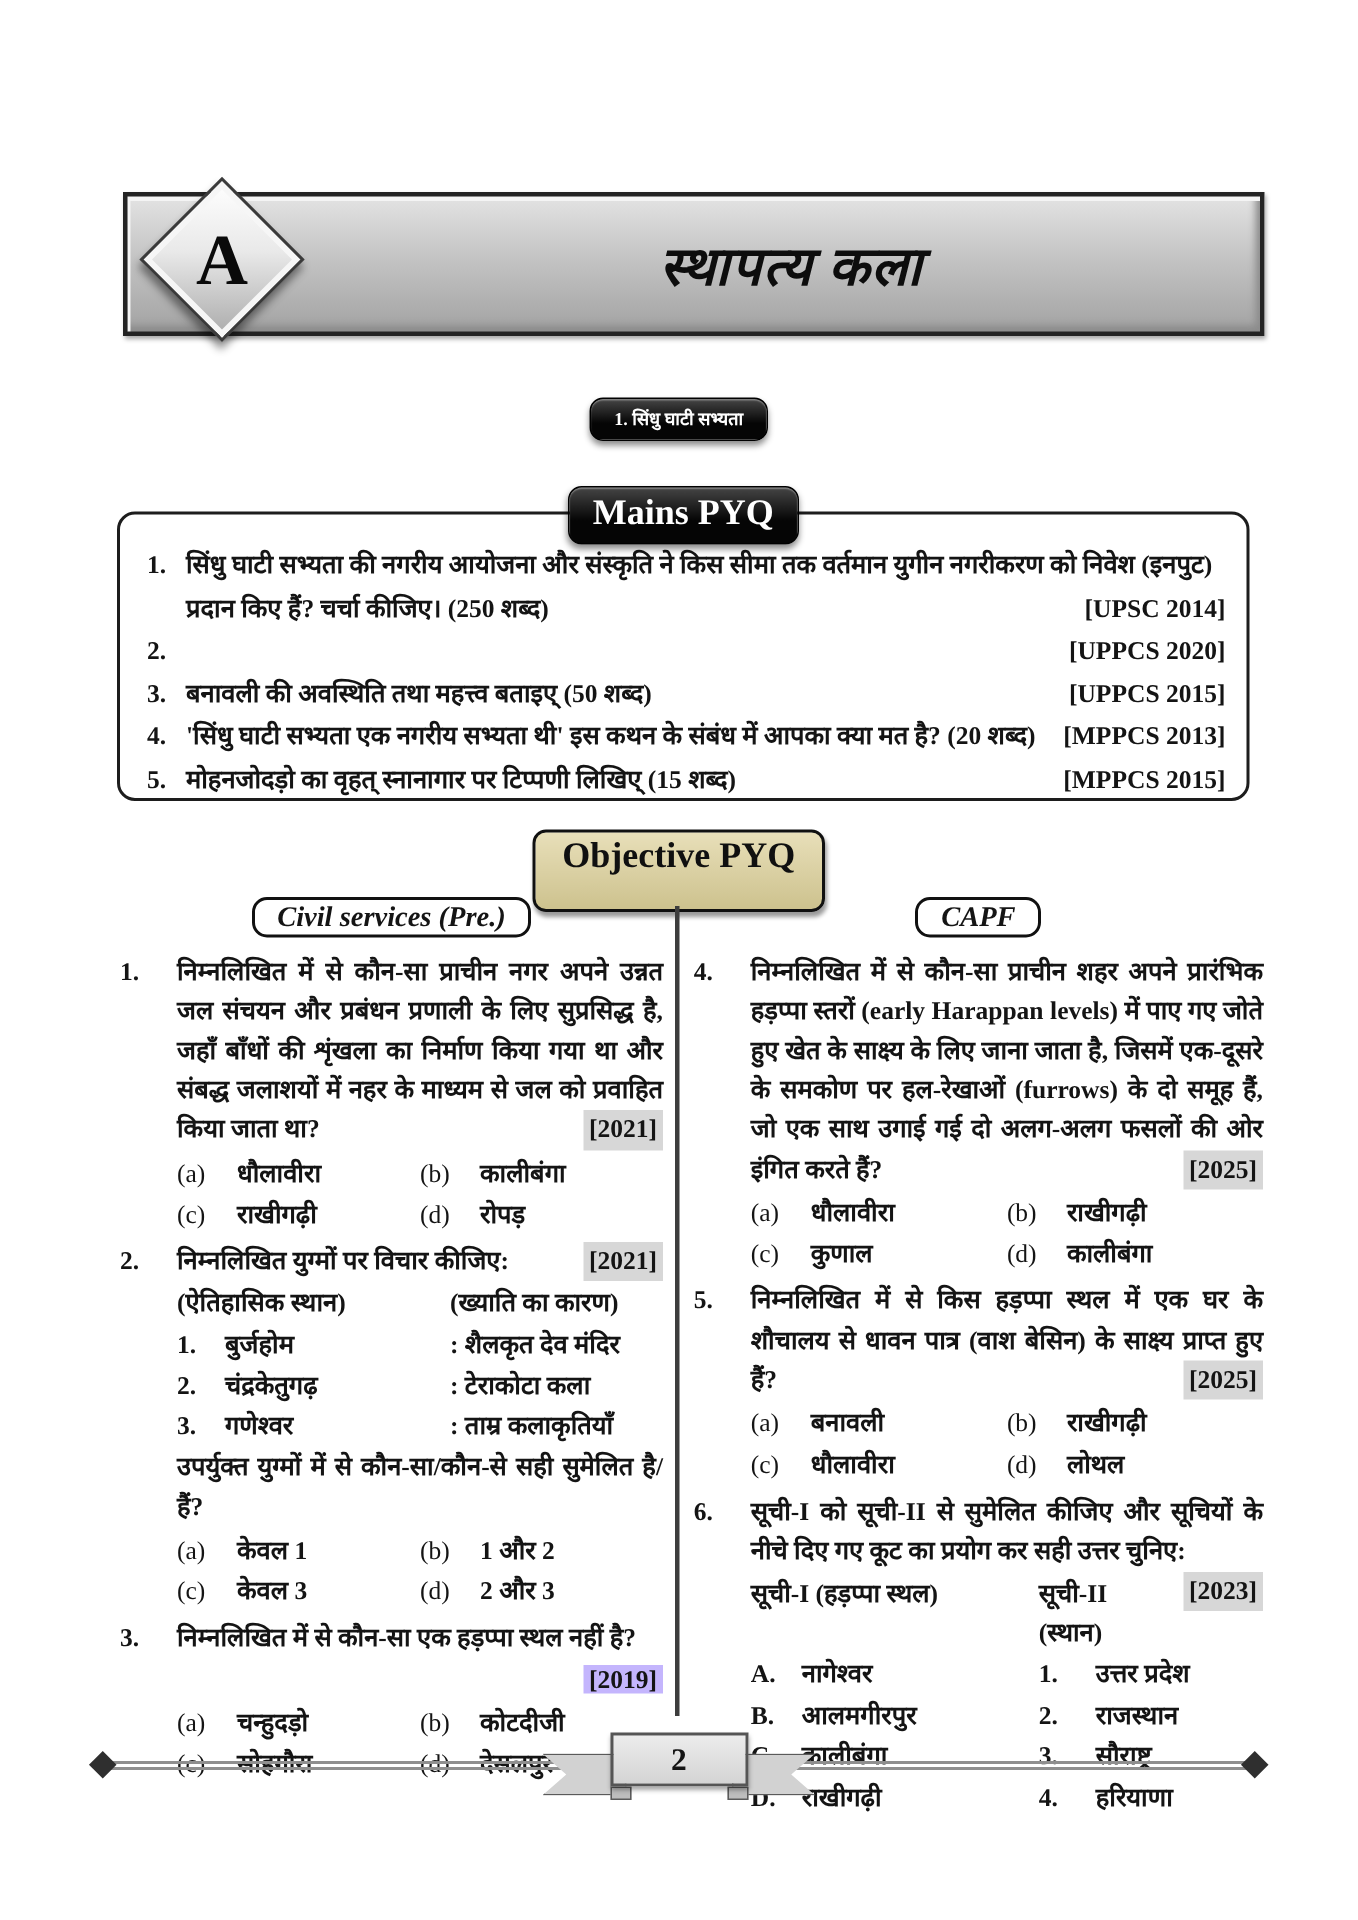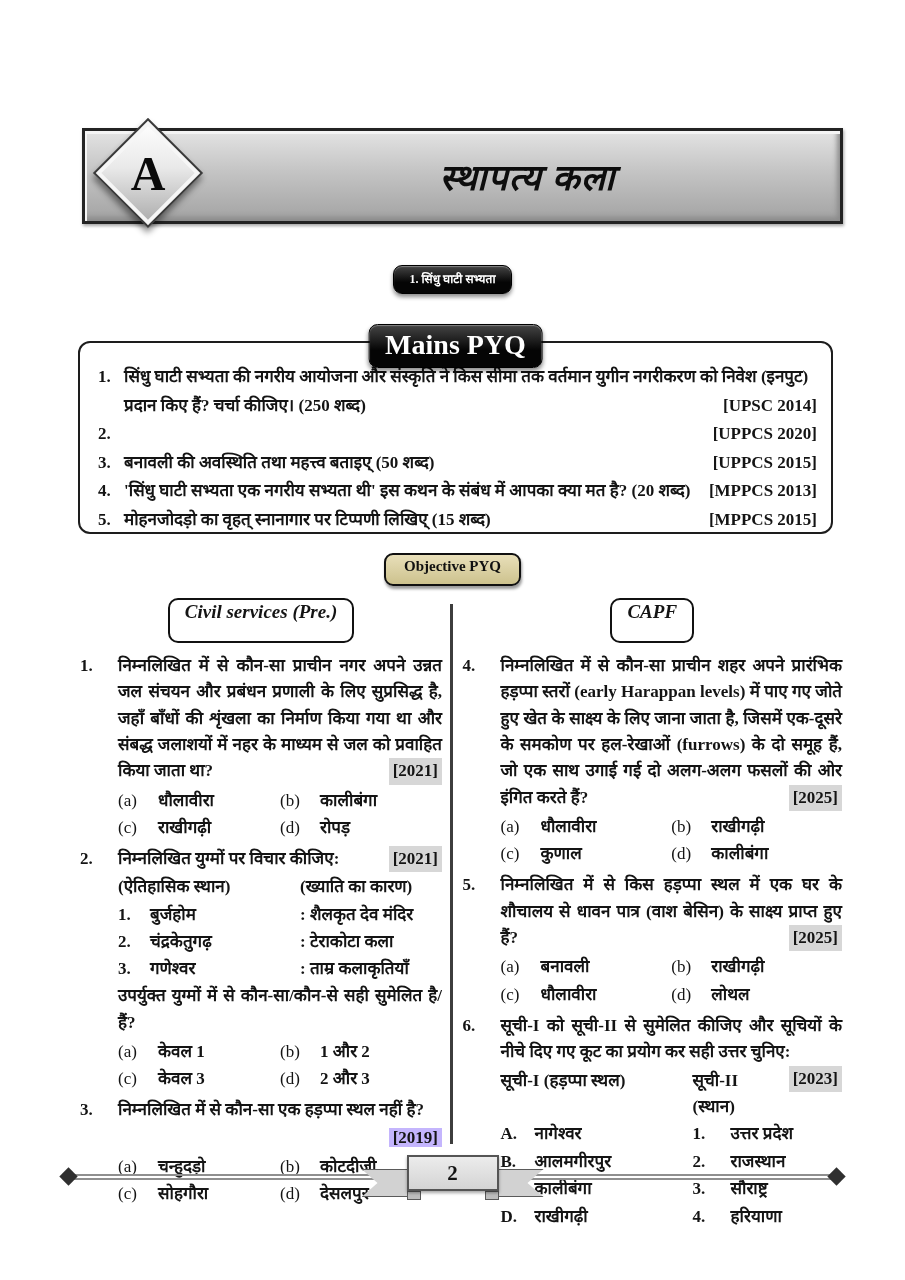--- a/index.html
+++ b/index.html
@@ -26,42 +26,42 @@
     font-size:48px; font-weight:bold; color:#0a0a0a; }
 
   
   .badge-black { display:inline-block; background:linear-gradient(#454545,#050505 60%);
     color:#fff; font-weight:bold; border:1px solid #000; border-radius:9px;
     padding:4px 16px 6px 16px; box-shadow:0 3px 4px rgba(0,0,0,.45), inset 0 1px 1px rgba(255,255,255,.35); }
   .topic-badge-row { position:absolute; left:0; top:265px; width:100%; text-align:center; }
   .topic-badge { font-size:12px; }
   .badge-tan { display:inline-block; background:linear-gradient(#e8dfb9,#cdc28e);
     color:#101010; font-weight:bold; border:2px solid #101010; border-radius:9px;
-    padding:3px 18px 9px 18px; font-size:15px; box-shadow:1px 3px 3px rgba(0,0,0,.4); }
+    padding:3px 18px 21px 18px; font-size:24px; box-shadow:1px 3px 3px rgba(0,0,0,.4); }
   .objective-badge-row { position:absolute; left:0; top:553px; width:100%; text-align:center; }
 
   
   .mains-section { position:absolute; left:78px; top:341px; width:755px; height:193px;
     border:2px solid #1d1d1d; border-radius:12px; background:#fff; }
   .mains-badge { position:absolute; left:50%; top:-19px; transform:translateX(-50%);
-    font-size:28px; z-index:3; }
+    font-size:24px; z-index:3; }
   .mains-list { padding:20px 14px 8px 12px; }
   .mq { display:flex; font-size:17px; font-weight:bold; line-height:1.68; }
   .mq-num { width:32px; flex:none; text-align:left; padding-left:6px; }
   .mq-body { flex:1; }
   .mq-tag { float:right; margin-left:8px; font-weight:bold; }
 
   
   .columns { position:absolute; left:80px; top:596px; width:762px; height:552px; display:flex; }
   .col-left { width:370px; flex:none; padding-right:8px; }
   .col-divider { width:2.5px; background:#3d3d3d; flex:none; margin-top:8px; height:540px; }
   .col-right { flex:1; padding-left:10px; }
   .col-header-row { text-align:center; margin:2px 0 10px 0; }
   .col-header { display:inline-block; border:2.5px solid #111; border-radius:10px;
-    padding:1px 15px 18px 15px; font-size:19px; font-weight:bold; font-style:italic; }
+    padding:1px 15px 0 15px; font-size:19px; font-weight:bold; font-style:italic; }
 
   .q { display:flex; font-size:17px; font-weight:bold; line-height:1.55; margin-bottom:3px; }
   .q-num { width:38px; flex:none; }
   .q-body { flex:1; text-align:justify; }
   .ytag { float:right; background:#d7d7d7; padding:0 4px; margin-left:8px; font-weight:bold; }
   .ytag-line { display:block; text-align:right; margin:1px 0; }
   .ytag-inline { background:#c4b5fd; padding:0 4px; font-weight:bold; }
 
   .opt-grid { display:grid; grid-template-columns:1fr 1fr; margin:2px 0 2px 0; }
   .opt { display:flex; line-height:1.6; }

